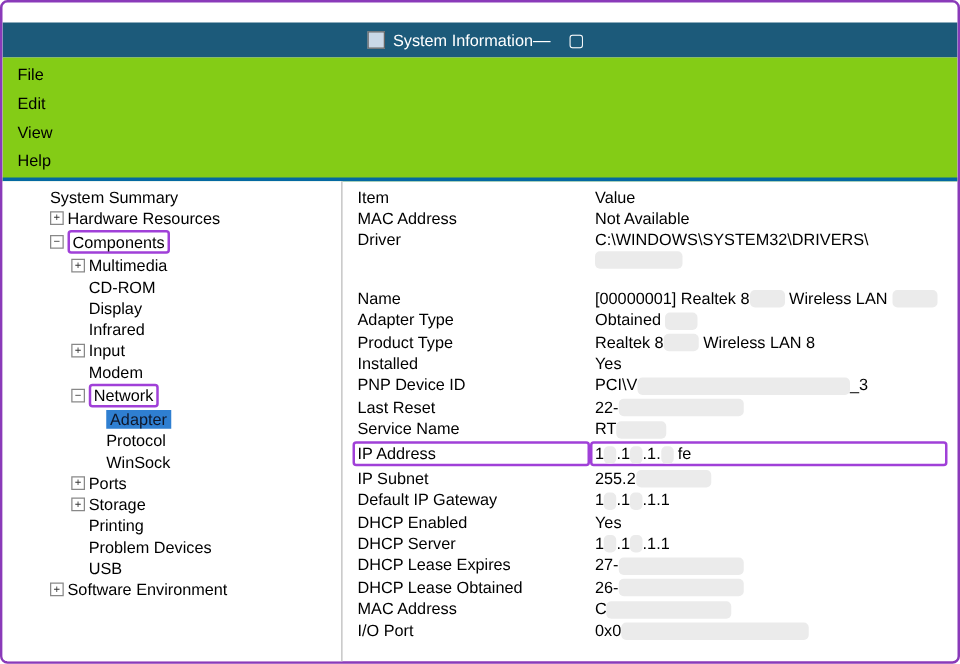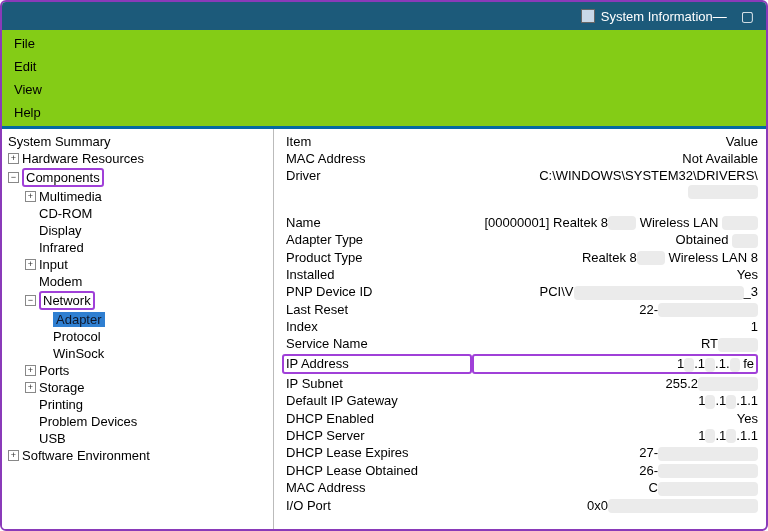--- a/index.html
+++ b/index.html
@@ -14,21 +14,22 @@
     border-radius: 6px;
     position: relative;
   }
   .titlebar {
     background: #1c5a7a;
     color: #fff;
     height: 28px;
     display: flex;
     align-items: center;
     padding: 0 6px;
-    justify-content: flex-end;
+    justify-content: center;
+    margin-top: 16px;
   }
   .titlebar-left { display: flex; align-items: center; gap: 6px; }
   .titlebar-icon {
     width: 14px; height: 14px; background: #c9d8e8; border: 1px solid #666;
   }
   .titlebar-buttons { display: flex; gap: 14px; align-items: center; padding-right: 6px;}
   .win-btn { color: #fff; cursor: pointer; font-size: 14px; line-height: 1; }
   .menubar {
     display: flex;
     gap: 4px;
@@ -54,20 +55,21 @@
     padding: 4px 8px 4px 12px;
     overflow: hidden;
     position: relative;
   }
   .tree-item {
     display: flex;
     align-items: center;
     gap: 3px;
     white-space: nowrap;
     padding: 1px 0;
+    margin-left: 32px;
   }
   .tree-toggle {
     width: 11px; height: 11px;
     border: 1px solid #888;
     display: inline-flex; align-items: center; justify-content: center;
     font-size: 9px; line-height: 1; color: #333; cursor: pointer;
     background: #fff;
   }
   .tree-spacer { display:inline-block; }
   .sel {
@@ -76,21 +78,21 @@
     padding: 0 3px;
   }
   .hl {
     border: 2px solid #a040d8;
     border-radius: 3px;
     padding: 0 2px;
     display: inline-block;
   }
   .row { display: flex; padding: 1px 0; }
   .row .k { width: 190px; flex: 0 0 190px; }
-  .row .v { flex: 1; position: relative; text-align: right; }
+  .row .v { flex: 1; position: relative; }
   .row-hl .k { border: 2px solid #a040d8; border-radius: 3px; padding: 0 2px; margin-left:-4px;}
   .row-hl .v { border: 2px solid #a040d8; border-radius: 3px; padding: 0 2px; display:inline-block; width:auto; }
   .smudge {
     display:inline-block;
     background: #ebebeb;
     border-radius: 4px;
     height: 14px;
     vertical-align: middle;
     filter: blur(0.3px);
   }
@@ -257,24 +259,20 @@
     </div>
     <div class="row">
       <div class="k">PNP Device ID</div>
       <div class="v"><span>PCI\V</span><span class="smudge" style="width:170px"></span><span>_3</span></div>
     </div>
     <div class="row">
       <div class="k">Last Reset</div>
       <div class="v"><span>22-</span><span class="smudge" style="width:100px"></span></div>
     </div>
     <div class="row">
-      <div class="k">Index</div>
-      <div class="v">1</div>
-    </div>
-    <div class="row">
       <div class="k">Service Name</div>
       <div class="v"><span>RT</span><span class="smudge" style="width:40px"></span></div>
     </div>
     <div class="row row-hl">
       <div class="k">IP Address</div>
       <div class="v"><span>1</span><span class="smudge" style="width:10px"></span><span>.1</span><span class="smudge" style="width:10px"></span><span>.1.</span><span class="smudge" style="width:10px"></span>&nbsp;<span>fe</span></div>
     </div>
     <div class="row">
       <div class="k">IP Subnet</div>
       <div class="v"><span>255.2</span><span class="smudge" style="width:60px"></span></div>

